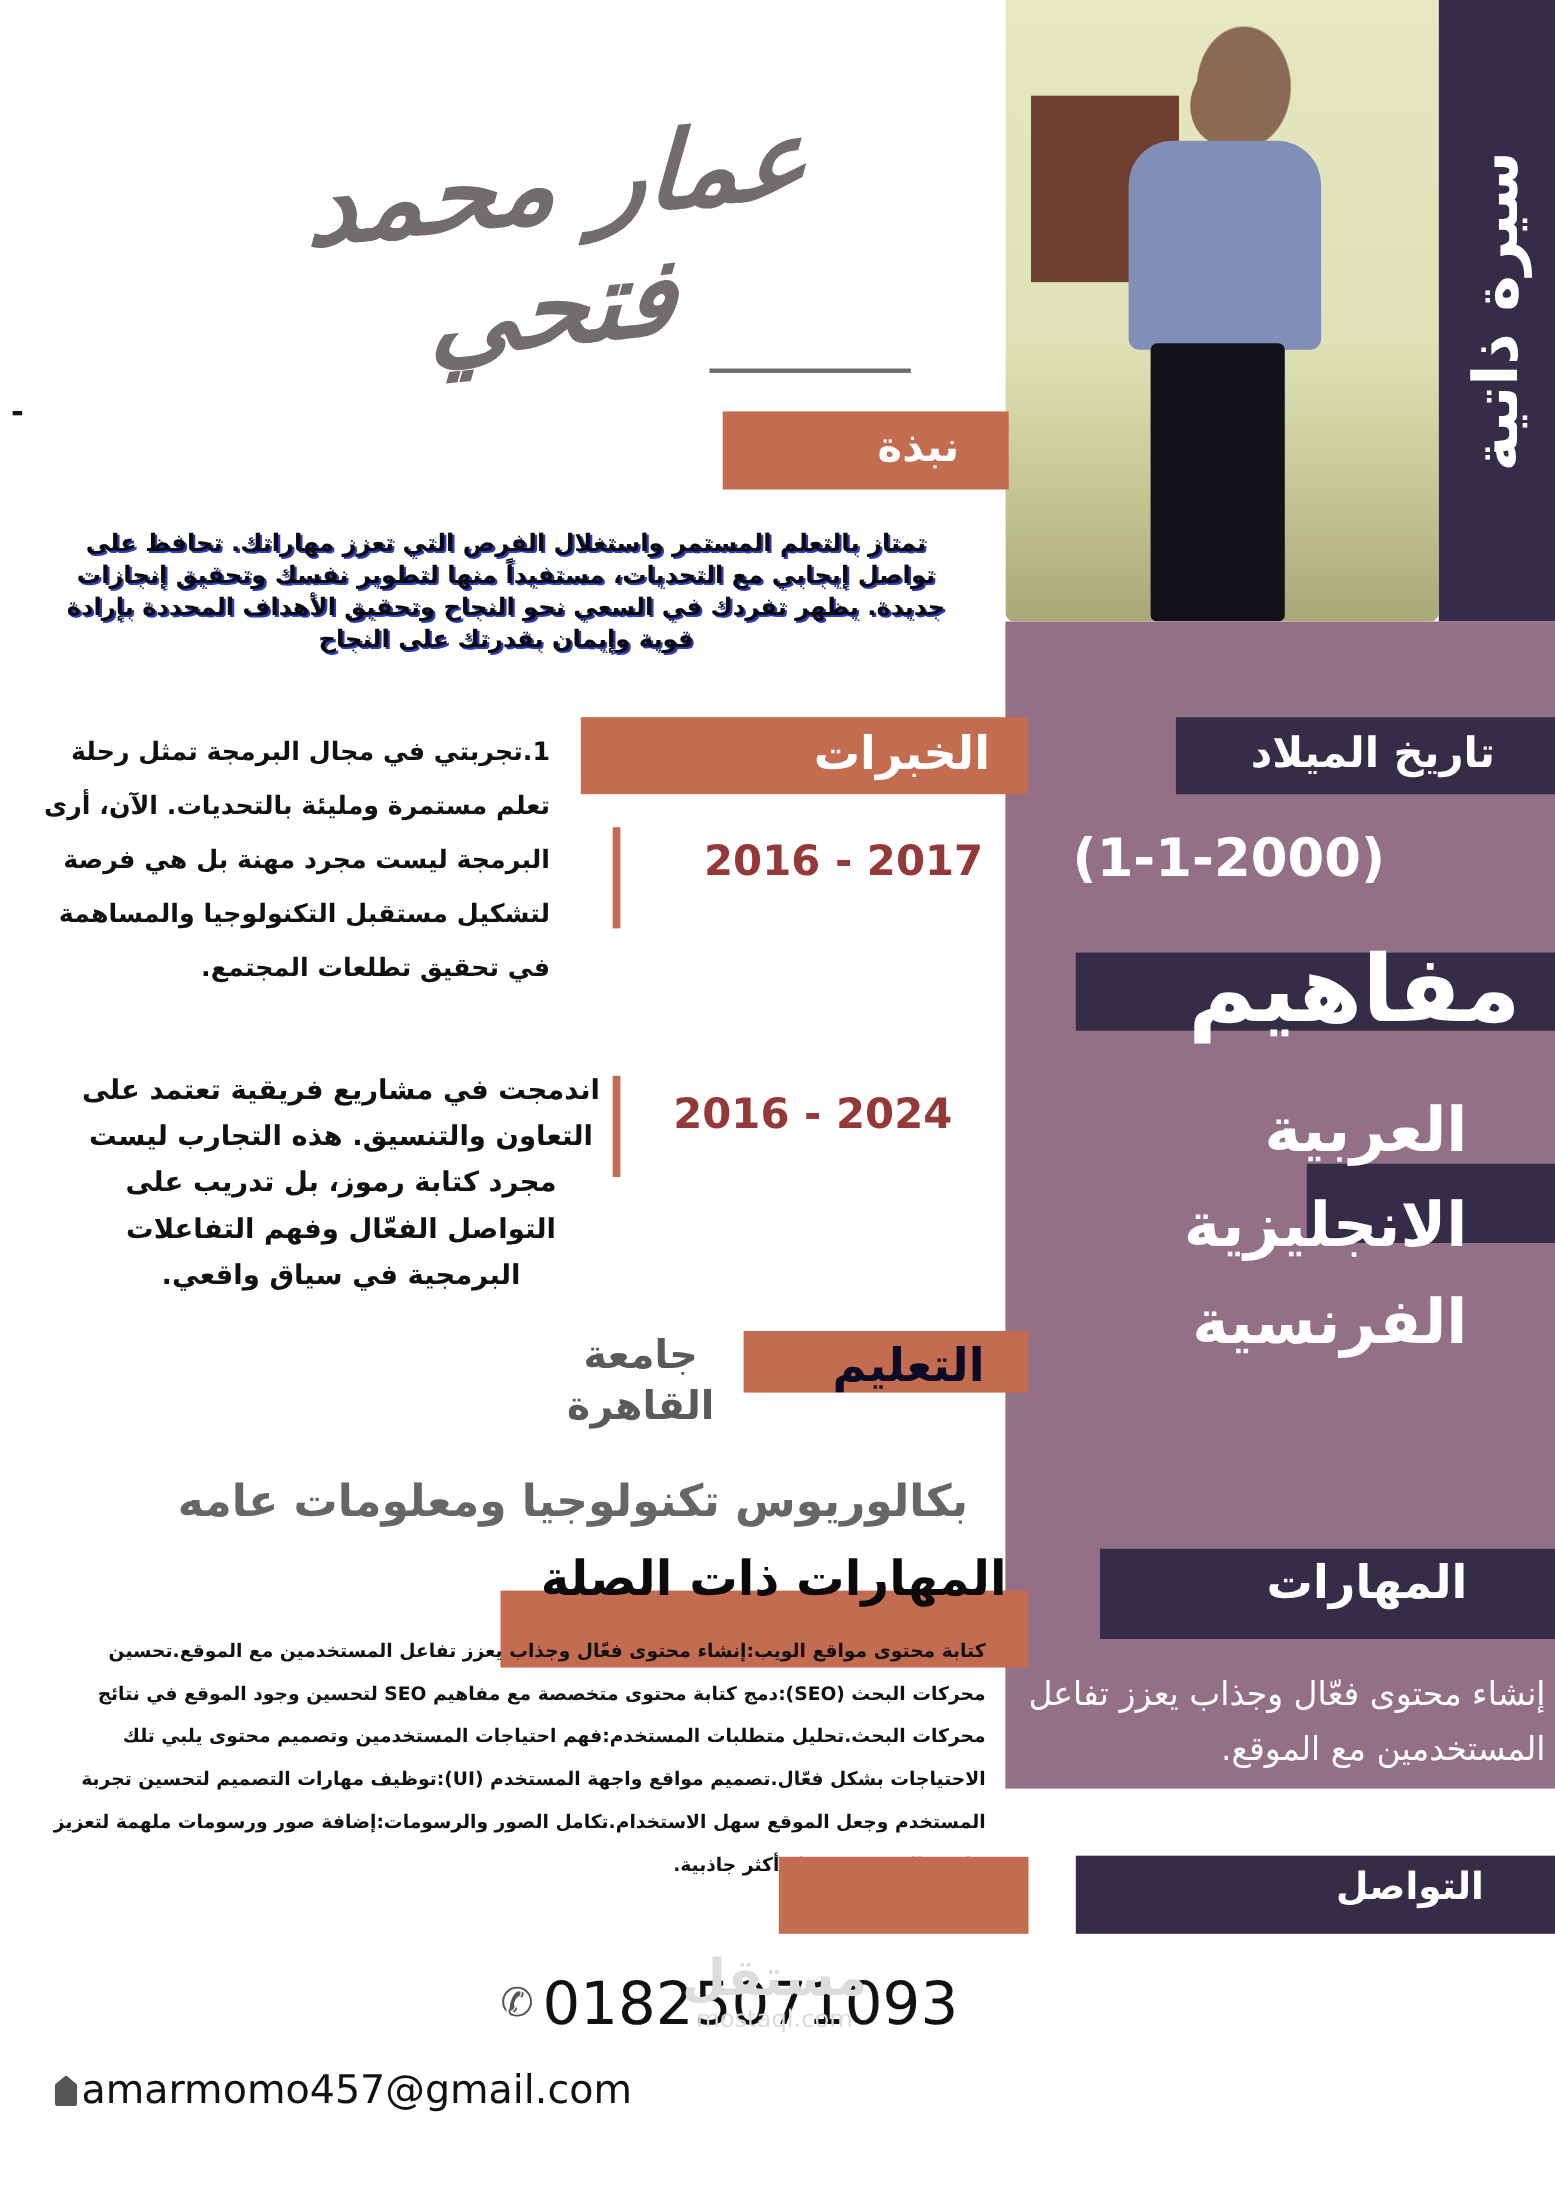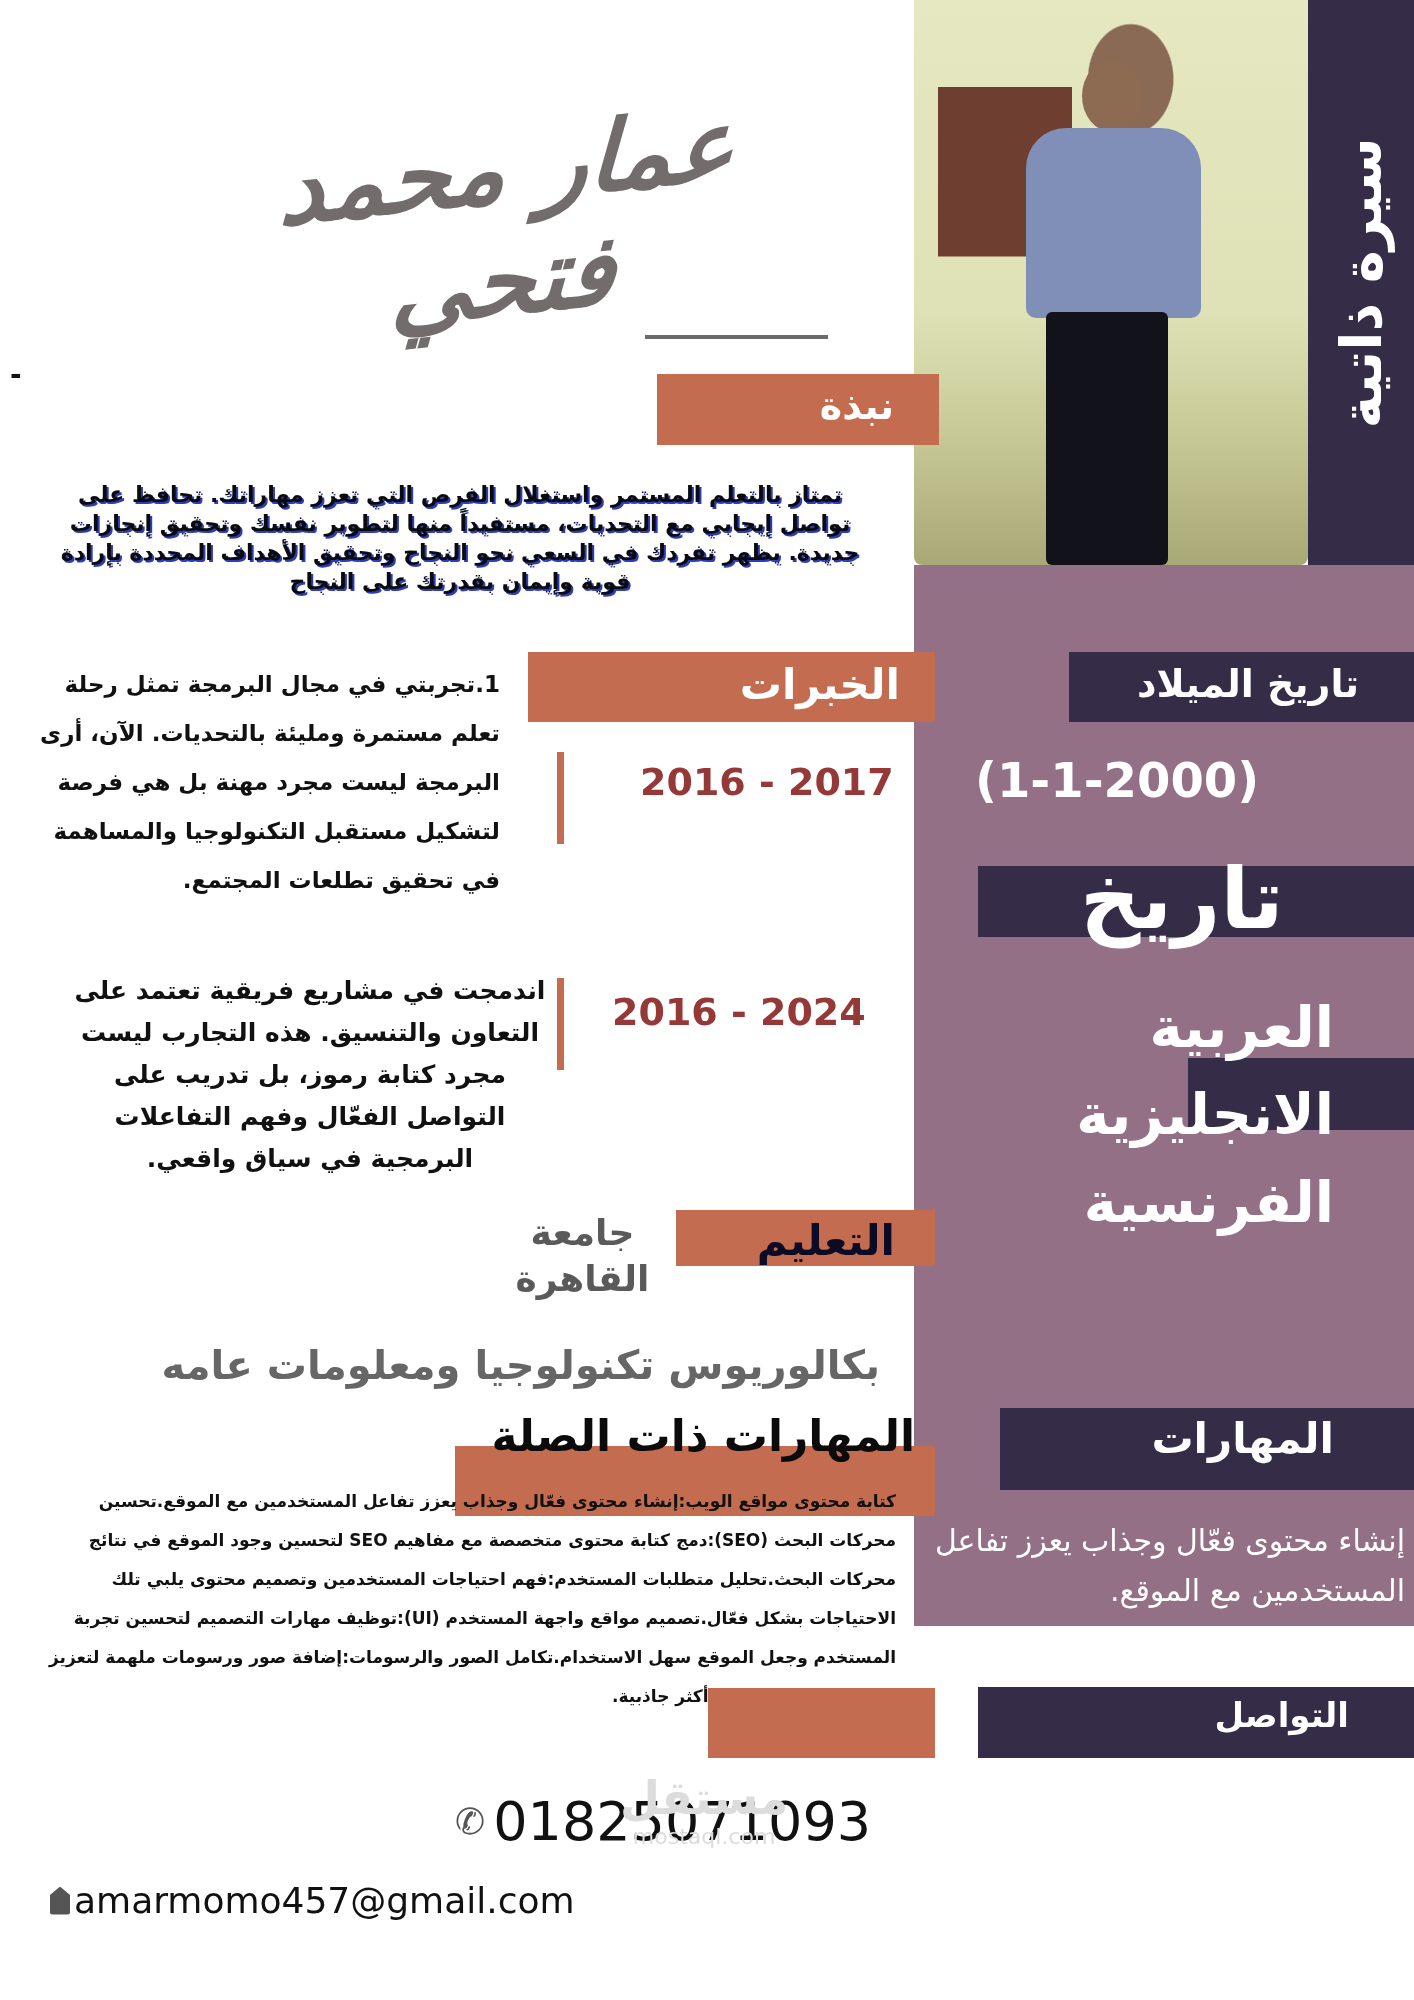--- a/index.html
+++ b/index.html
@@ -34,21 +34,21 @@
 </div>
 <div class="abs dark" style="left:1308px; top:0; width:106px; height:565px;">
   <div class="abs box-label" style="left:50%; top:50%; transform:translate(-50%,-50%) rotate(-90deg); font-size:56px; direction:rtl;">سيرة ذاتية</div>
 </div>
 <div class="abs purple" style="left:914px; top:565px; width:500px; height:1061px;"></div>
 
 <div class="abs rtl" style="left:170px; top:110px; width:670px; text-align:center; font-size:98px; font-weight:bold; font-style:italic; color:#736c6c; transform:skewX(-8deg) rotate(-6deg);">عمار محمد فتحي</div>
 <div class="abs" style="left:645px; top:335px; width:183px; height:4px; background:#6b6b6b;"></div>
 <div class="abs" style="left:10px; top:358px; font-size:28px; font-weight:bold; color:#111;">-</div>
 
-<div class="abs orange" style="left:657px; top:374px; width:282px; height:71px;">
+<div class="abs orange" style="left:657px; top:374px; width:260px; height:71px;">
   <div class="abs box-label rtl" style="right:45px; top:10px; font-size:38px;">نبذة</div>
 </div>
 <div class="abs rtl heavy" style="left:60px; top:480px; width:800px; text-align:center; font-size:22px; line-height:29px; text-shadow:2px 2px 0 #2b3cc0; color:#0b0b0b;">تمتاز بالتعلم المستمر واستغلال الفرص التي تعزز مهاراتك. تحافظ على تواصل إيجابي مع التحديات، مستفيداً منها لتطوير نفسك وتحقيق إنجازات جديدة. يظهر تفردك في السعي نحو النجاح وتحقيق الأهداف المحددة بإرادة قوية وإيمان بقدرتك على النجاح</div>
 
 <div class="abs orange" style="left:528px; top:652px; width:407px; height:70px;">
   <div class="abs box-label rtl" style="right:35px; top:8px; font-size:42px;">الخبرات</div>
 </div>
 
 <div class="abs" style="left:557px; top:752px; width:7px; height:92px; background:#c46c50;"></div>
 <div class="abs" style="left:640px; top:760px; font-size:38px; font-weight:bold; color:#953838; white-space:nowrap;">2016 - 2017</div>
@@ -57,21 +57,21 @@
 <div class="abs" style="left:557px; top:978px; width:7px; height:92px; background:#c46c50;"></div>
 <div class="abs" style="left:612px; top:990px; font-size:38px; font-weight:bold; color:#953838; white-space:nowrap;">2016 - 2024</div>
 <div class="abs rtl heavy" style="left:70px; top:970px; width:480px; text-align:center; font-size:25px; line-height:42px;">اندمجت في مشاريع فريقية تعتمد على التعاون والتنسيق. هذه التجارب ليست مجرد كتابة رموز، بل تدريب على التواصل الفعّال وفهم التفاعلات البرمجية في سياق واقعي.</div>
 
 <div class="abs dark" style="left:1069px; top:652px; width:345px; height:70px;">
   <div class="abs box-label rtl" style="right:55px; top:10px; font-size:38px;">تاريخ الميلاد</div>
 </div>
 <div class="abs box-label" style="left:975px; top:752px; font-size:48px;">(1-1-2000)</div>
 
 <div class="abs dark" style="left:978px; top:866px; width:436px; height:71px;"></div>
-<div class="abs box-label rtl" style="left:1080px; top:850px; font-size:84px;">تاريخ</div>
+<div class="abs box-label rtl" style="left:1080px; top:850px; font-size:84px;">مفاهيم</div>
 <div class="abs dark" style="left:1188px; top:1058px; width:226px; height:72px;"></div>
 <div class="abs box-label rtl" style="right:80px; top:995px; font-size:56px;">العربية</div>
 <div class="abs box-label rtl" style="right:80px; top:1082px; font-size:56px;">الانجليزية</div>
 <div class="abs box-label rtl" style="right:80px; top:1170px; font-size:56px;">الفرنسية</div>
 
 <div class="abs orange" style="left:676px; top:1210px; width:259px; height:56px;">
   <div class="abs rtl" style="right:40px; top:6px; font-size:42px; font-weight:bold; color:#0b0b25; white-space:nowrap;">التعليم</div>
 </div>
 <div class="abs rtl" style="left:505px; top:1210px; width:155px; text-align:center; font-size:36px; line-height:46px; font-weight:bold; color:#5a5a5a;">جامعة القاهرة</div>
 <div class="abs rtl" style="left:150px; top:1342px; width:730px; text-align:right; font-size:40px; font-weight:bold; color:#666666; white-space:nowrap;">بكالوريوس تكنولوجيا ومعلومات عامه</div>

